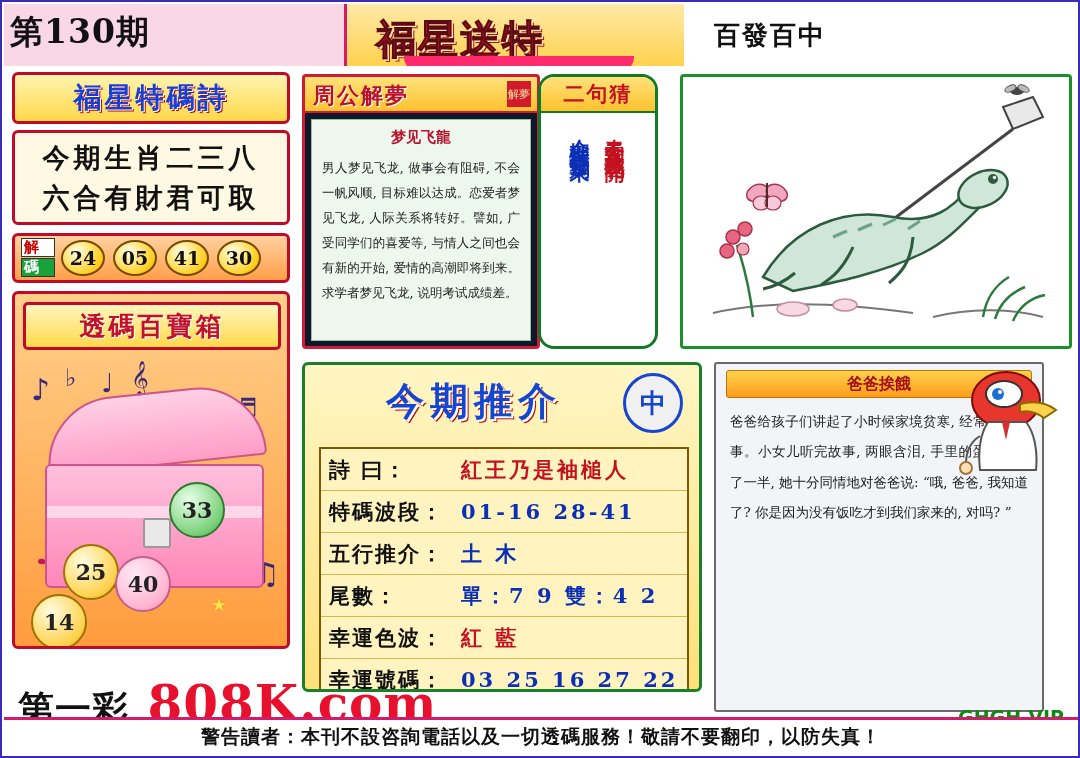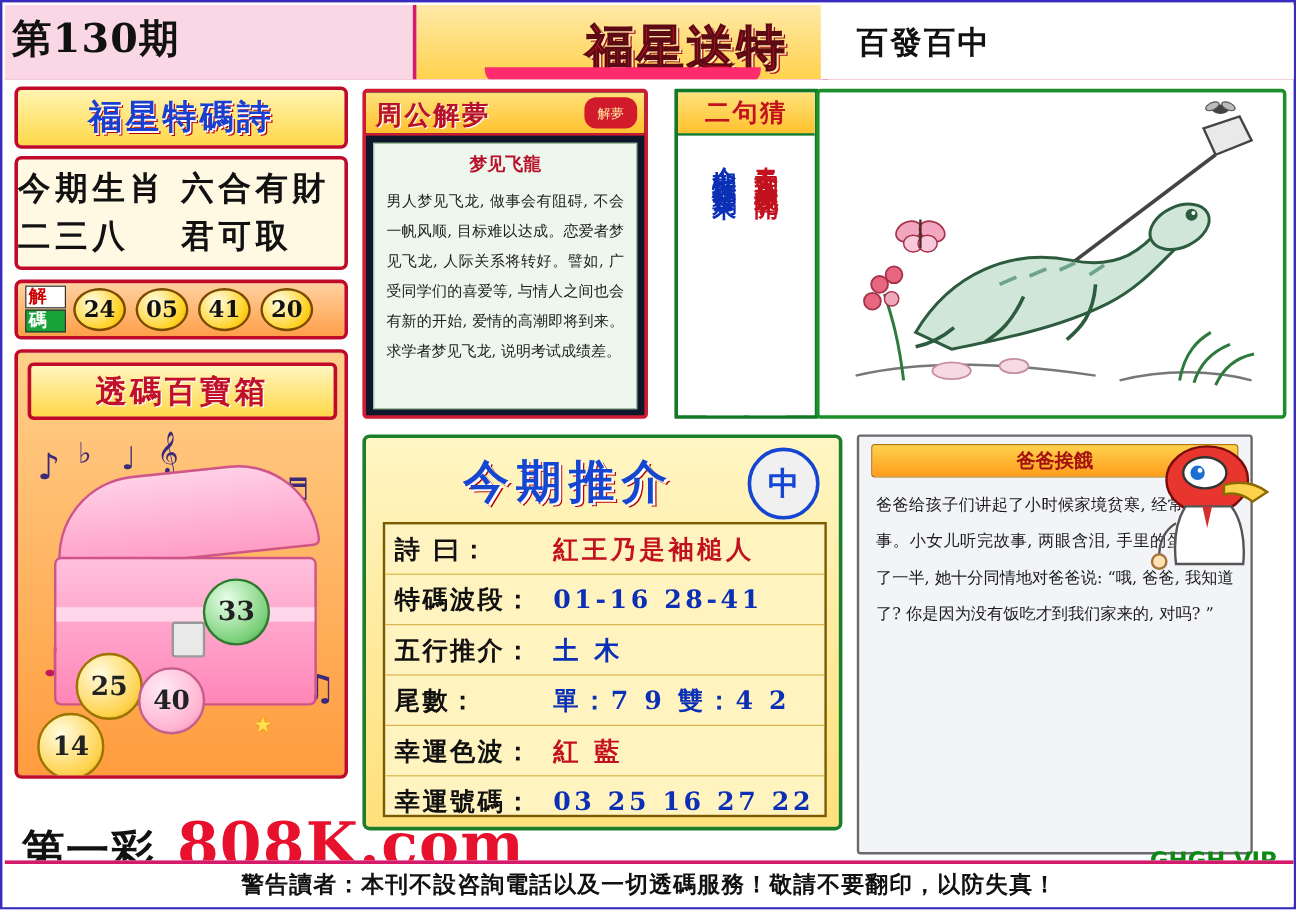--- a/index.html
+++ b/index.html
@@ -32,21 +32,21 @@
     font-family:"DejaVu Serif","Liberation Serif",serif;
     font-weight:bold;font-size:33px;color:#111;letter-spacing:1px;
   }
   .hdr-center{
     position:absolute;left:340px;top:0;width:340px;height:62px;
     background:linear-gradient(#ffe9a8,#ffd24d);
     border-left:3px solid #d41a6a;border-right:3px solid #d41a6a;
     border-bottom:3px solid #d41a6a;
   }
   .hdr-title{
-    position:absolute;left:372px;top:8px;width:280px;text-align:right;
+    position:absolute;left:372px;top:8px;width:280px;text-align:left;
     font-family:"DejaVu Serif","Liberation Serif",serif;
     font-weight:bold;font-size:40px;
     color:#e0122b;
     -webkit-text-stroke:1px #5c0b14;
     text-shadow:2px 2px 0 #ffe9a8, 3px 3px 0 #a8091c;
     letter-spacing:2px;
   }
   .hdr-right-band{
     position:absolute;left:680px;top:0;width:394px;height:62px;
     background:#ffffff;border-bottom:3px solid #d41a6a;
@@ -79,21 +79,21 @@
     font-family:"DejaVu Serif","Liberation Serif",serif;
     font-weight:bold;font-size:28px;letter-spacing:3px;
     color:#1a3fd0;
     text-shadow:1px 1px 0 #fff,2px 2px 0 #b00;
   }
 
   .box-poem-body{
     margin-top:6px;width:278px;height:95px;box-sizing:border-box;
     background:#fff9e3;
     border:3px solid #c00a2a;border-radius:6px;
-    display:flex;flex-direction:row;align-items:center;justify-content:center;
+    display:flex;flex-direction:column;align-items:center;justify-content:center;
   }
   .poem-line{
     font-family:"DejaVu Serif","Liberation Serif",serif;
     font-weight:bold;font-size:27px;letter-spacing:4px;color:#111;
     line-height:1.45;
   }
 
   .box-decode{
     margin-top:8px;width:278px;height:50px;box-sizing:border-box;
     background:linear-gradient(#ffd1a0,#ff9f4a);
@@ -174,42 +174,42 @@
     height:34px;background:linear-gradient(#ffe27a,#ffc12e);
     border-bottom:2px solid #cf1b33;position:relative;
   }
   .dream-hd span{
     position:absolute;left:8px;top:4px;
     font-family:"DejaVu Serif","Liberation Serif",serif;
     font-weight:bold;font-size:22px;color:#b8122b;letter-spacing:2px;
     text-shadow:1px 1px 0 #fff;
   }
   .dream-seal{
-    position:absolute;right:6px;top:4px;width:44px;height:26px;
+    position:absolute;right:6px;top:4px;width:24px;height:26px;
     background:#d11a2b;color:#ffe7a0;font-size:11px;
-    display:flex;align-items:center;justify-content:center;border-radius:10px;
+    display:flex;align-items:center;justify-content:center;border-radius:0;
   }
   .dream-body{
     margin:6px;height:222px;box-sizing:border-box;
     background:#eef7ee;border:1px solid #9dbf9d;padding:8px 10px;
   }
   .dream-title{
     text-align:center;color:#b8122b;font-size:15px;font-weight:bold;
     font-family:"DejaVu Serif","Liberation Serif",serif;margin-bottom:8px;
   }
   .dream-text{
     font-family:"DejaVu Serif","Liberation Serif",serif;
     font-size:12.5px;color:#222;line-height:2.0;text-align:justify;
   }
 
   
   .guess-box{
-    position:absolute;left:560px;top:72px;width:120px;height:275px;
+    position:absolute;left:536px;top:72px;width:120px;height:275px;
     box-sizing:border-box;background:#fff;
-    border:3px solid #127a27;border-radius:1px;overflow:hidden;
+    border:3px solid #127a27;border-radius:16px;overflow:hidden;
   }
   .guess-hd{
     height:34px;background:linear-gradient(#ffe27a,#ffc12e);
     border-bottom:2px solid #127a27;
     display:flex;align-items:center;justify-content:center;
   }
   .guess-hd span{
     font-family:"DejaVu Serif","Liberation Serif",serif;
     font-weight:bold;font-size:21px;color:#c2121f;letter-spacing:2px;
   }
@@ -250,21 +250,21 @@
     text-shadow:2px 2px 0 #fff,3px 3px 0 #b00;
   }
   .rec-logo{
     position:absolute;right:16px;top:8px;width:54px;height:54px;border-radius:50%;
     background:#f0f0f0;border:3px solid #1446d2;
     display:flex;align-items:center;justify-content:center;
     color:#1446d2;font-weight:bold;font-size:26px;
     font-family:"DejaVu Serif","Liberation Serif",serif;
   }
   .rec-table{
-    position:absolute;left:14px;top:70px;width:370px;height:246px;
+    position:absolute;left:14px;top:82px;width:370px;height:246px;
     background:#fff3c0;border:2px solid #7a5a00;box-sizing:border-box;
   }
   .rec-row{
     height:41px;display:flex;align-items:center;padding:0 8px;
     border-bottom:1px solid #d9b64a;
     font-family:"DejaVu Serif","Liberation Serif",serif;
     font-weight:bold;font-size:21px;color:#111;
   }
   .rec-row:last-child{border-bottom:none;}
   .rec-lbl{min-width:132px;letter-spacing:2px;}
@@ -349,21 +349,21 @@
 
     <div class="box-decode">
       <div class="decode-label">
         <i>解</i>
         <i class="g">碼</i>
       </div>
       <div class="balls">
         <div class="ball">24</div>
         <div class="ball">05</div>
         <div class="ball">41</div>
-        <div class="ball">20</div>
+        <div class="ball">30</div>
       </div>
     </div>
 
     <div class="box-treasure">
       <div class="treasure-title">
         <span>透碼百寶箱</span>
       </div>
 
       <div class="note" style="left:16px;top:78px;">♪</div>
       <div class="note" style="left:50px;top:70px;font-size:24px;">♭</div>

